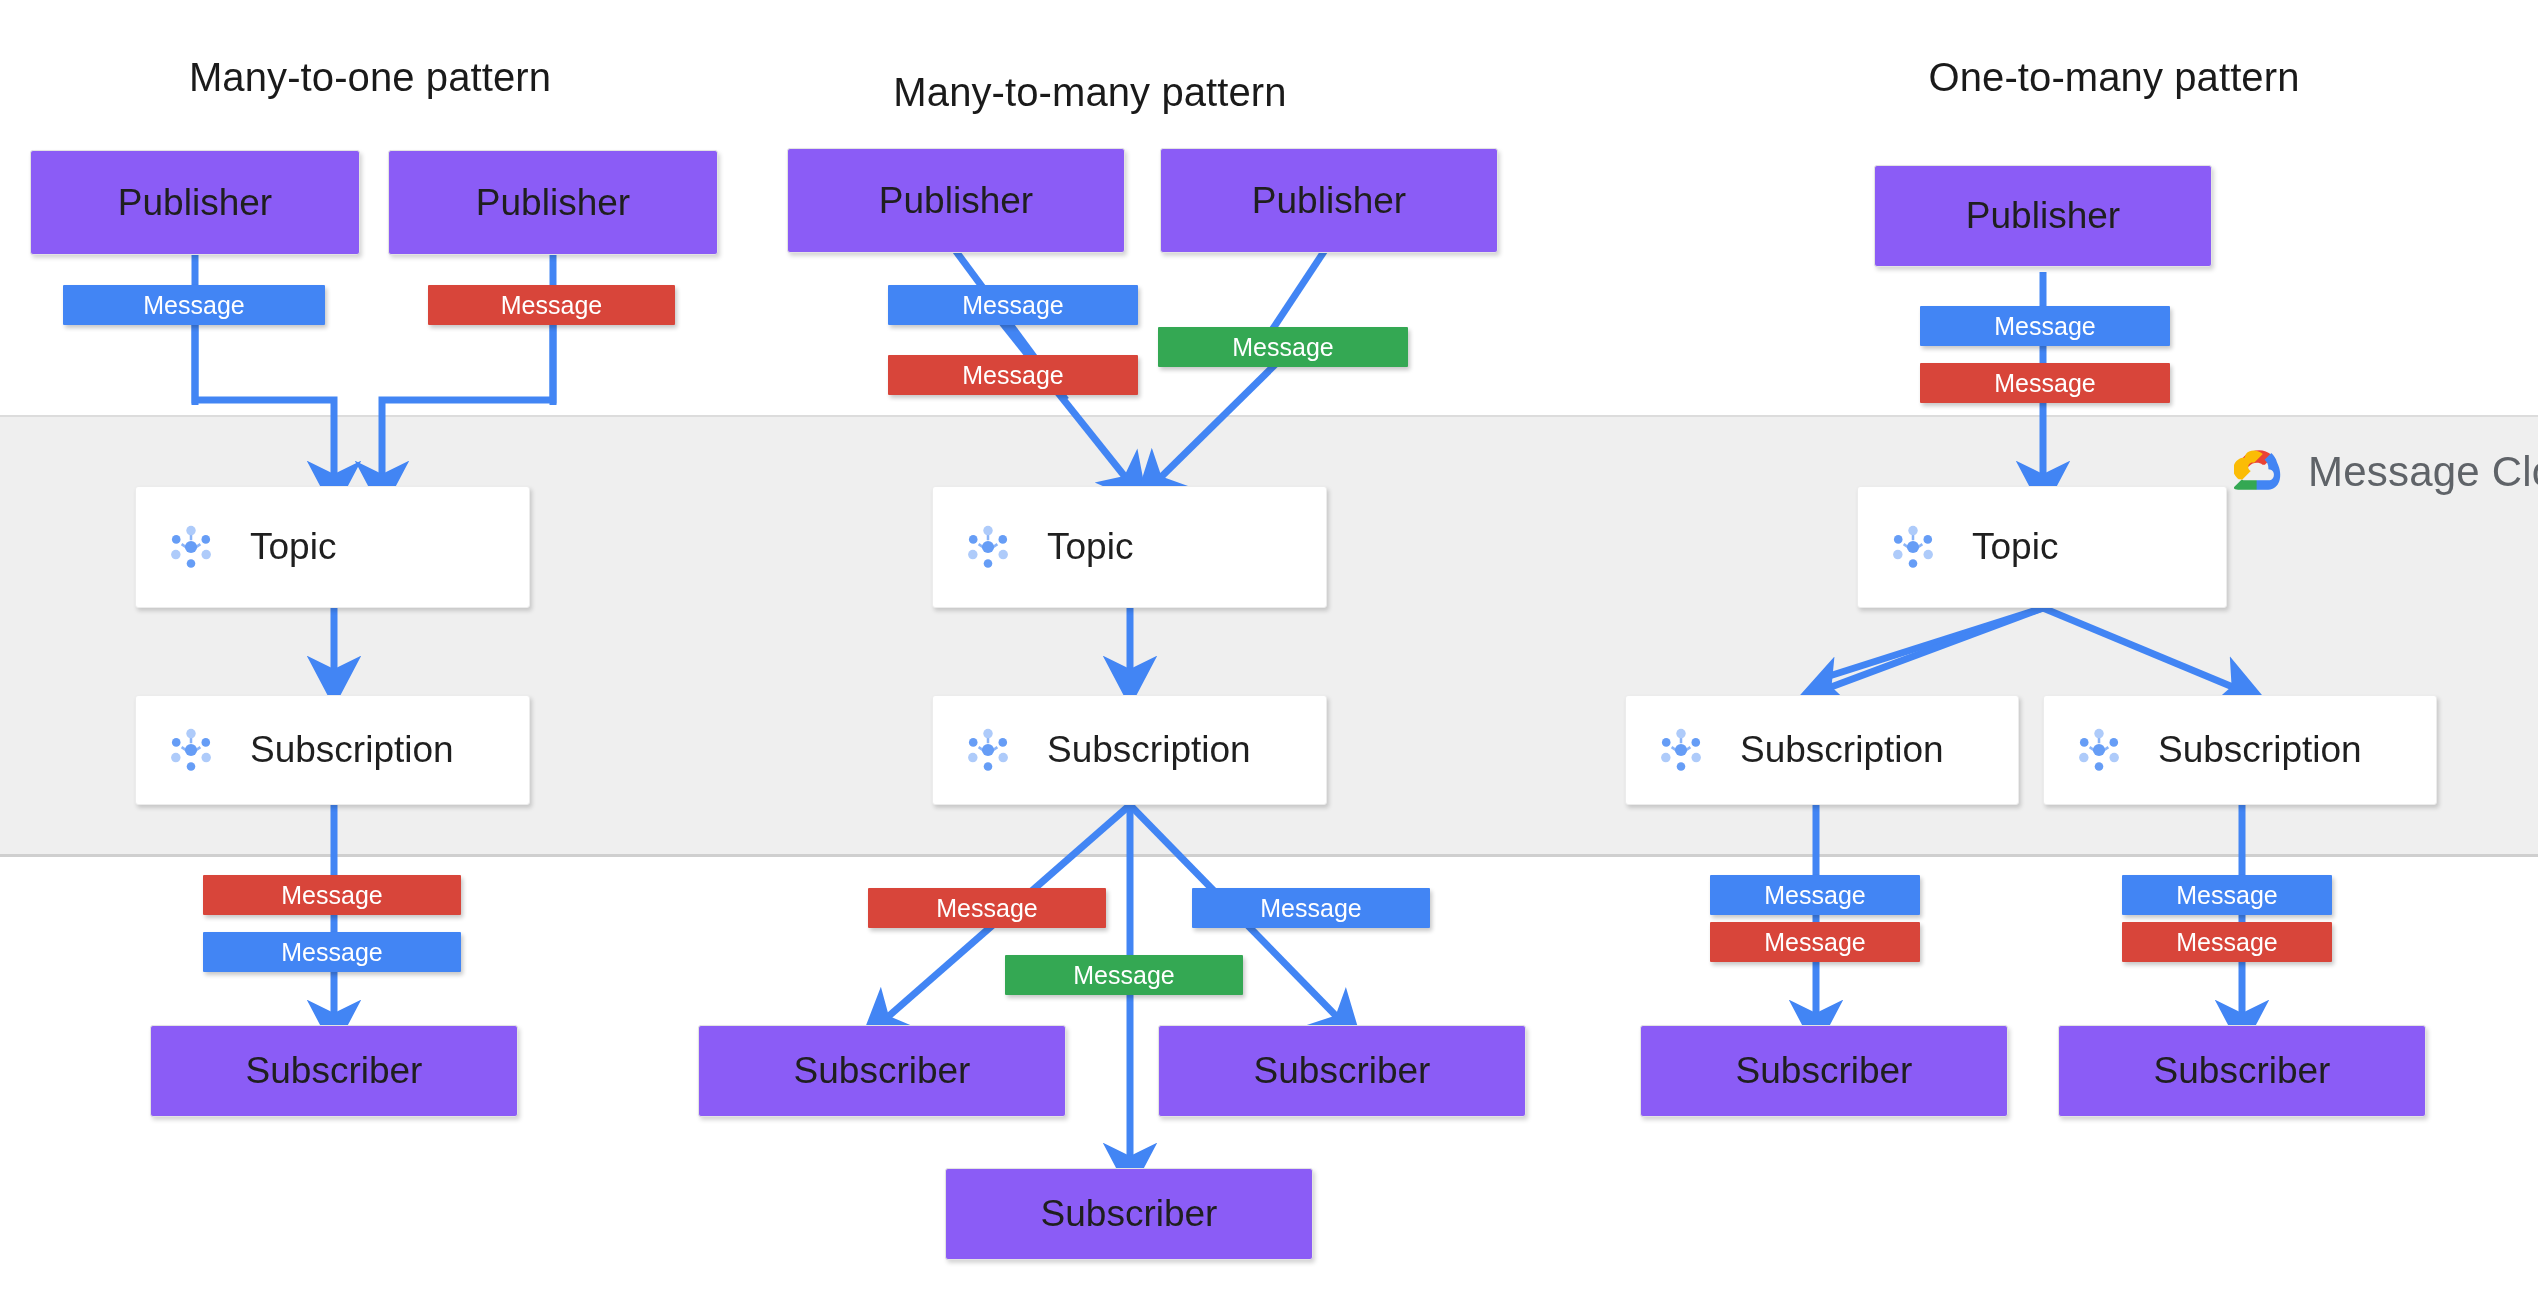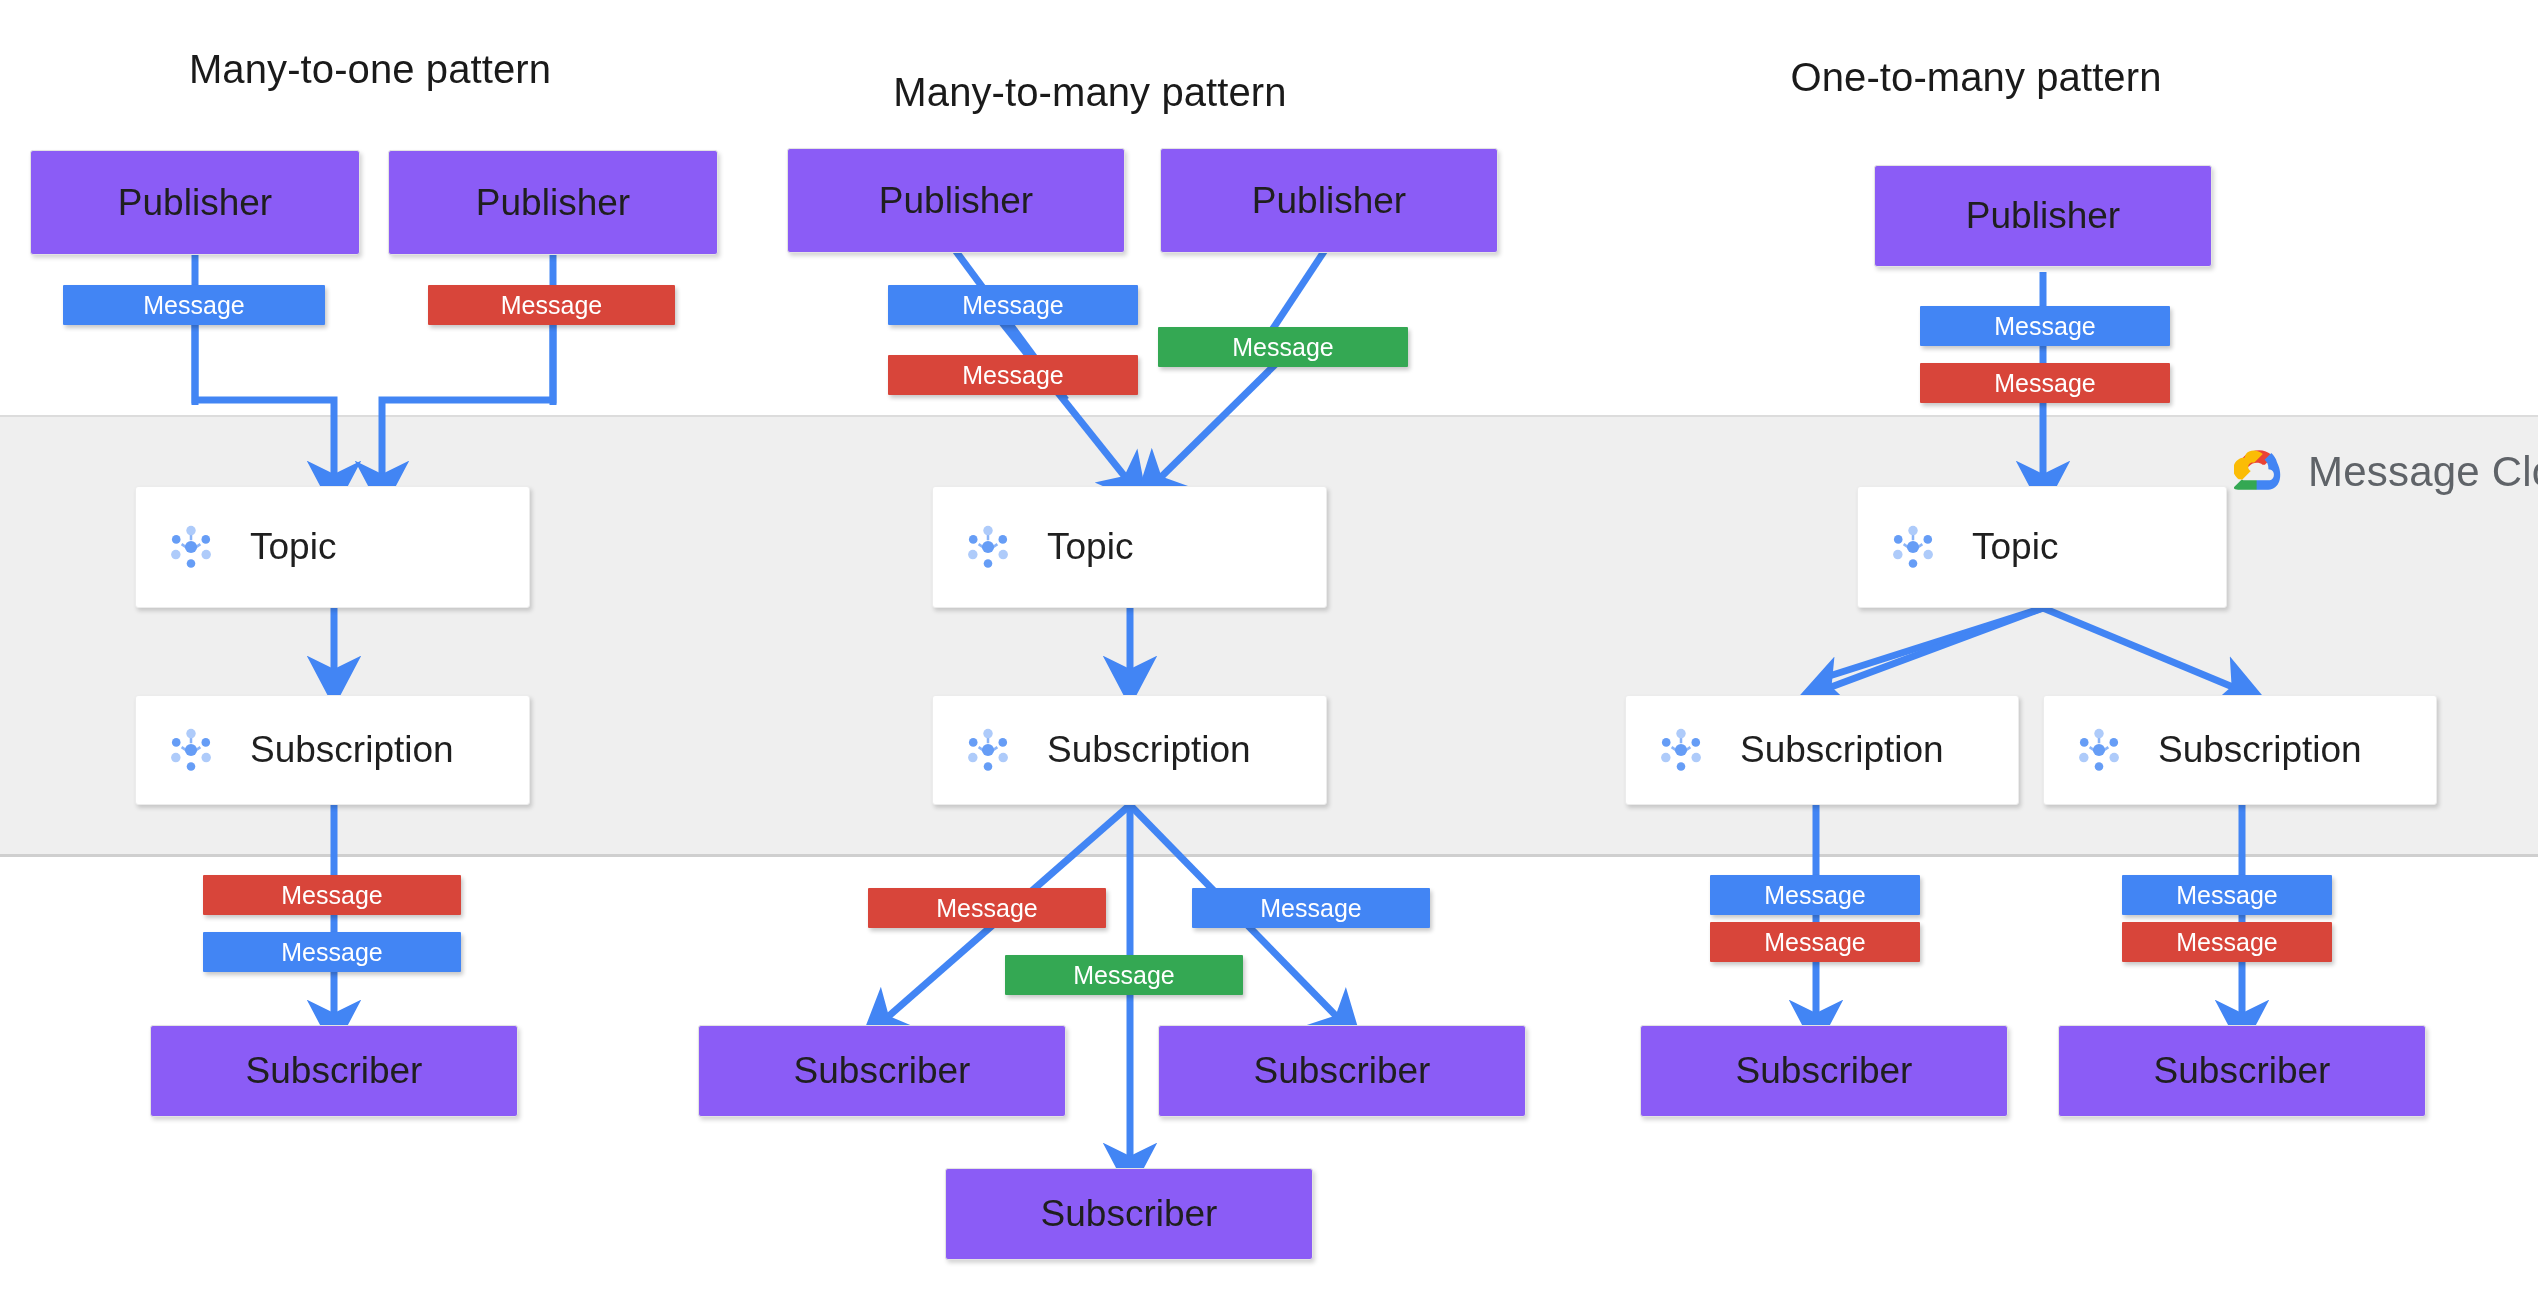--- a/index.html
+++ b/index.html
@@ -127,21 +127,21 @@
 
       <path d="M2043,272 L2043,483" marker-end="url(#ah)"></path>
       <path d="M2043,608 L1823,678"></path>
       <path d="M2043,608 L1823,690" marker-end="url(#ah)"></path>
       <path d="M2043,608 L2240,690" marker-end="url(#ah)"></path>
       <path d="M1816,805 L1816,1022" marker-end="url(#ah)"></path>
       <path d="M2242,805 L2242,1022" marker-end="url(#ah)"></path>
     </g>
   </svg>
 
-  <div class="ptitle" style="left:60px;top:47px;width:620px;">Many-to-one pattern</div>
+  <div class="ptitle" style="left:60px;top:55px;width:620px;">Many-to-one pattern</div>
 
   <div class="node grey" style="left:30px;top:150px;width:330px;height:105px;">
     <span>Publisher</span>
   </div>
   <div class="node grey" style="left:388px;top:150px;width:330px;height:105px;">
     <span>Publisher</span>
   </div>
 
   <div class="msg blue" style="left:63px;top:285px;width:262px;height:40px;">
     <span>Message</span>
@@ -265,21 +265,21 @@
   <div class="node grey" style="left:698px;top:1025px;width:368px;height:92px;">
     <span>Subscriber</span>
   </div>
   <div class="node grey" style="left:1158px;top:1025px;width:368px;height:92px;">
     <span>Subscriber</span>
   </div>
   <div class="node grey" style="left:945px;top:1168px;width:368px;height:92px;">
     <span>Subscriber</span>
   </div>
 
-  <div class="ptitle" style="left:1706px;top:55px;width:540px;">One-to-many pattern</div>
+  <div class="ptitle" style="left:1844px;top:55px;width:540px;">One-to-many pattern</div>
 
   <div class="node grey" style="left:1874px;top:165px;width:338px;height:102px;">
     <span>Publisher</span>
   </div>
 
   <div class="msg blue" style="left:1920px;top:306px;width:250px;height:40px;">
     <span>Message</span>
   </div>
   <div class="msg red" style="left:1920px;top:363px;width:250px;height:40px;">
     <span>Message</span>

